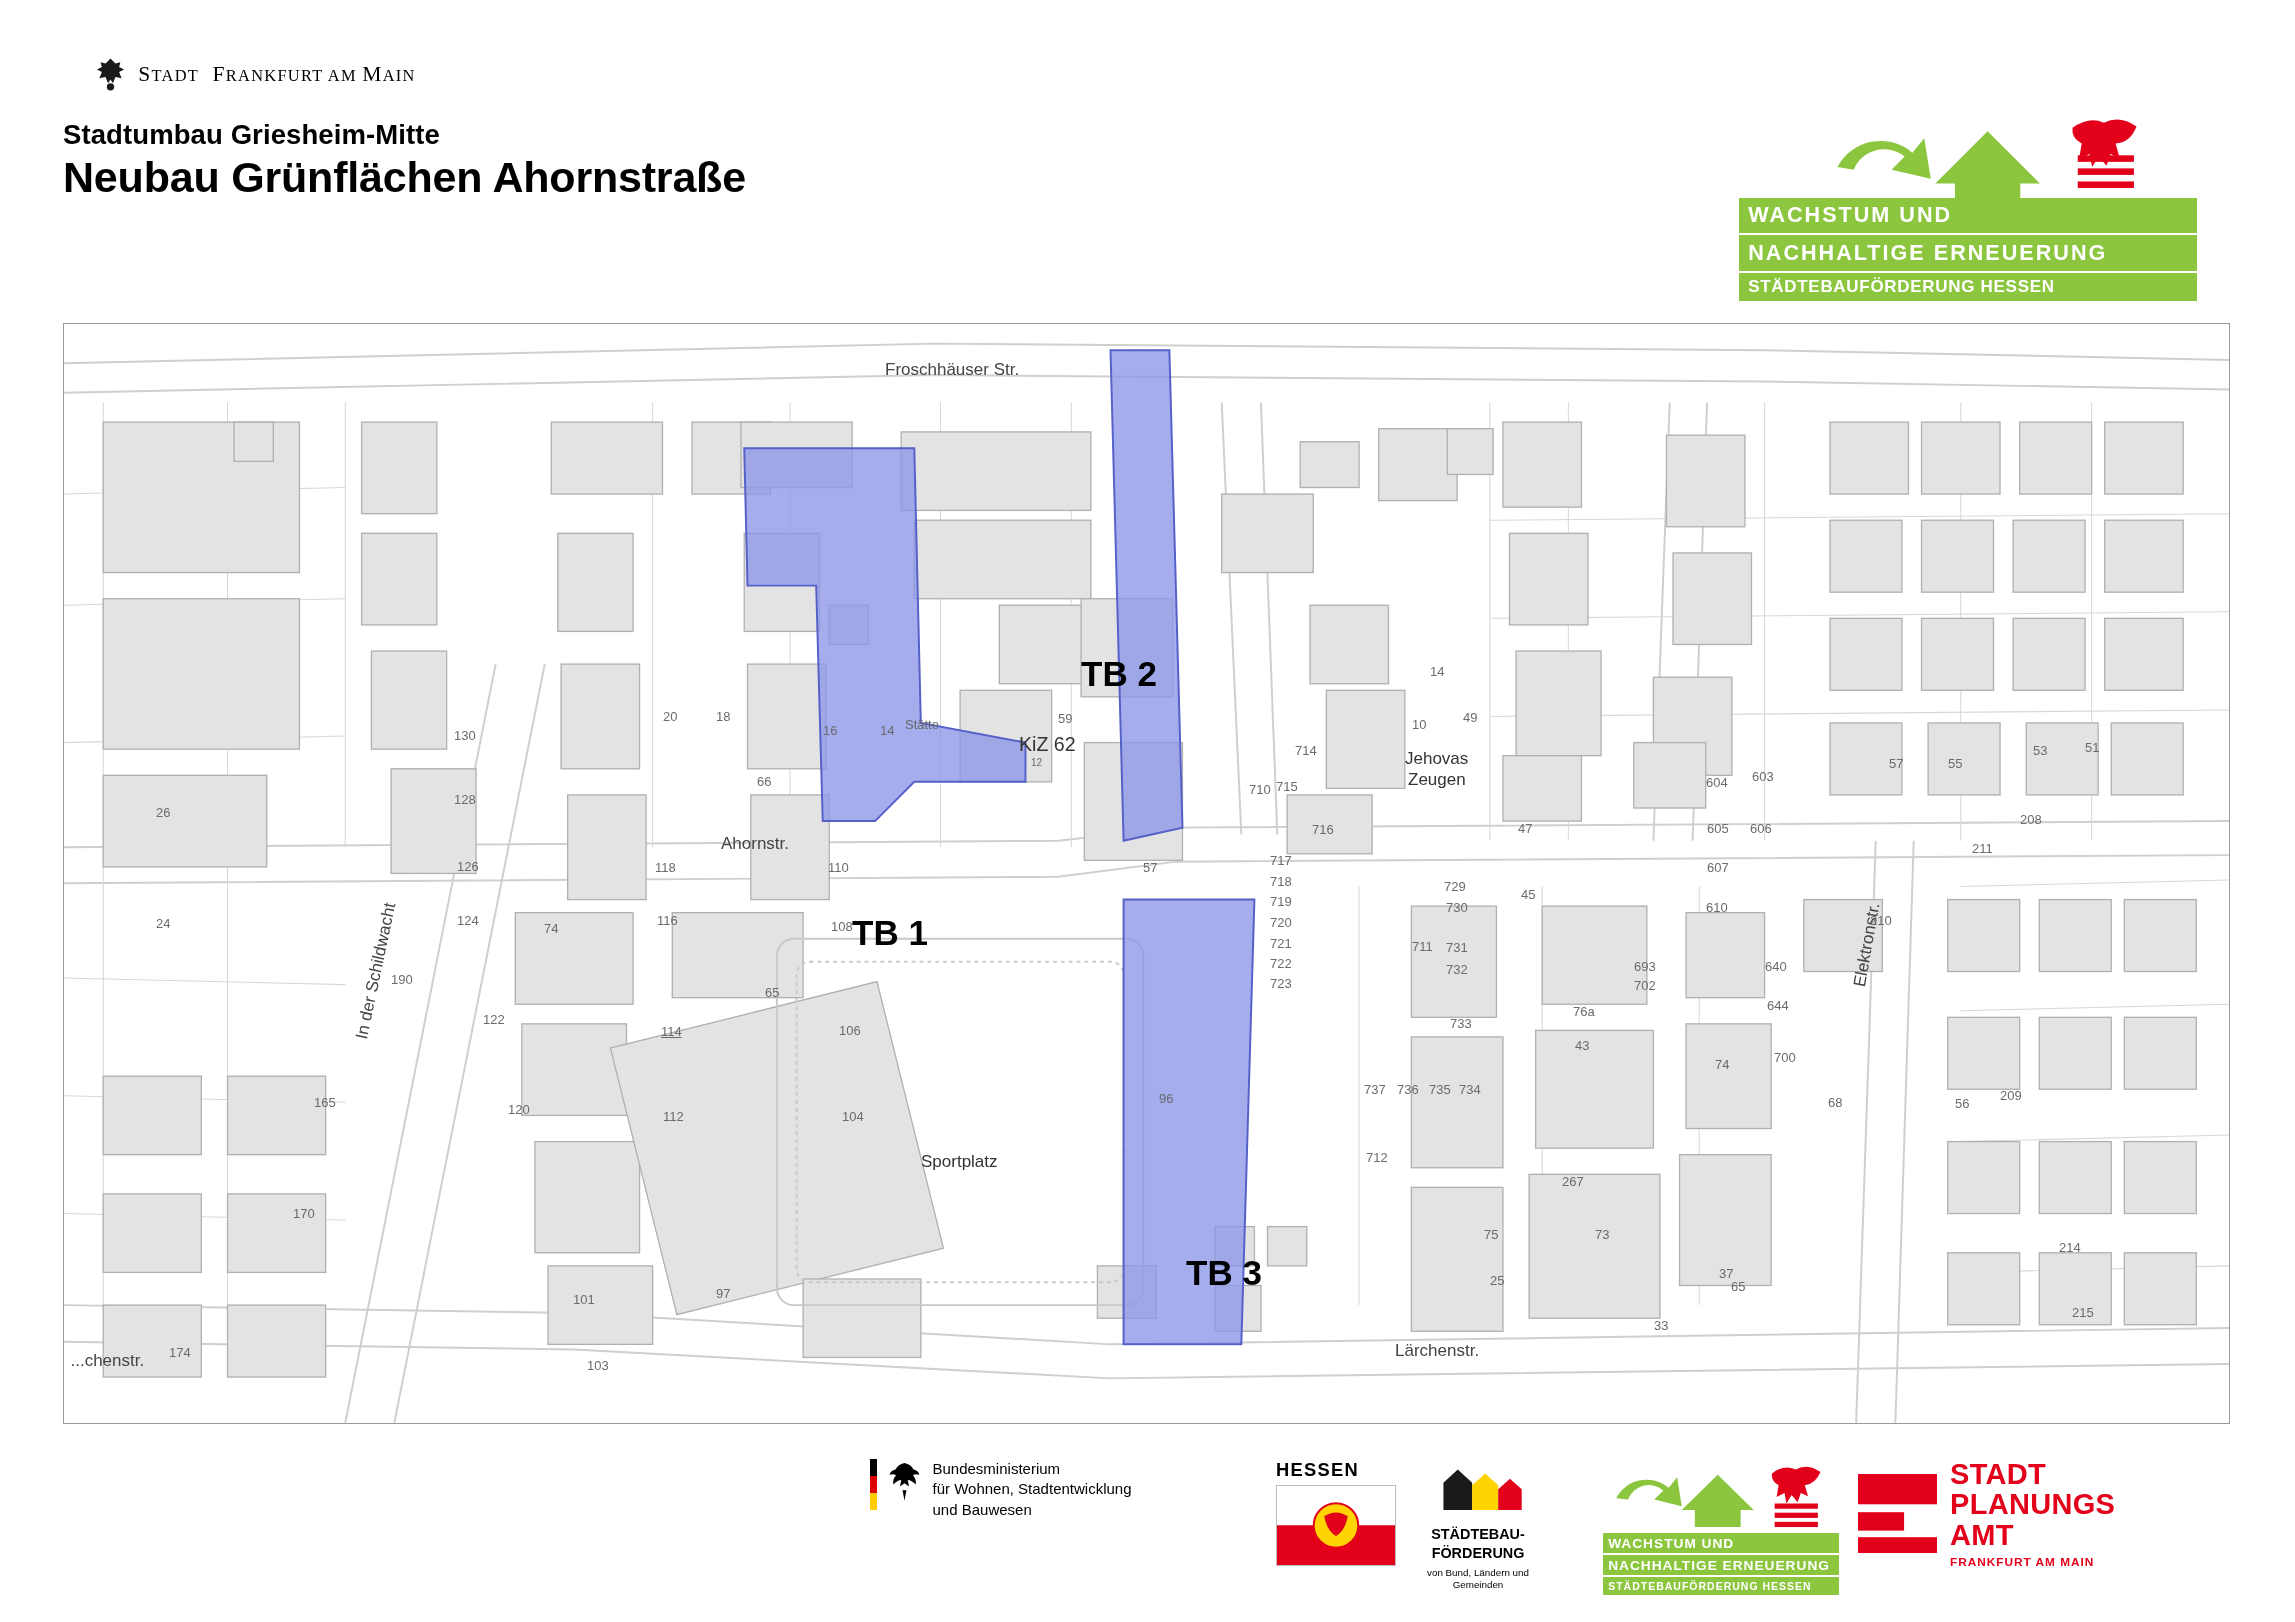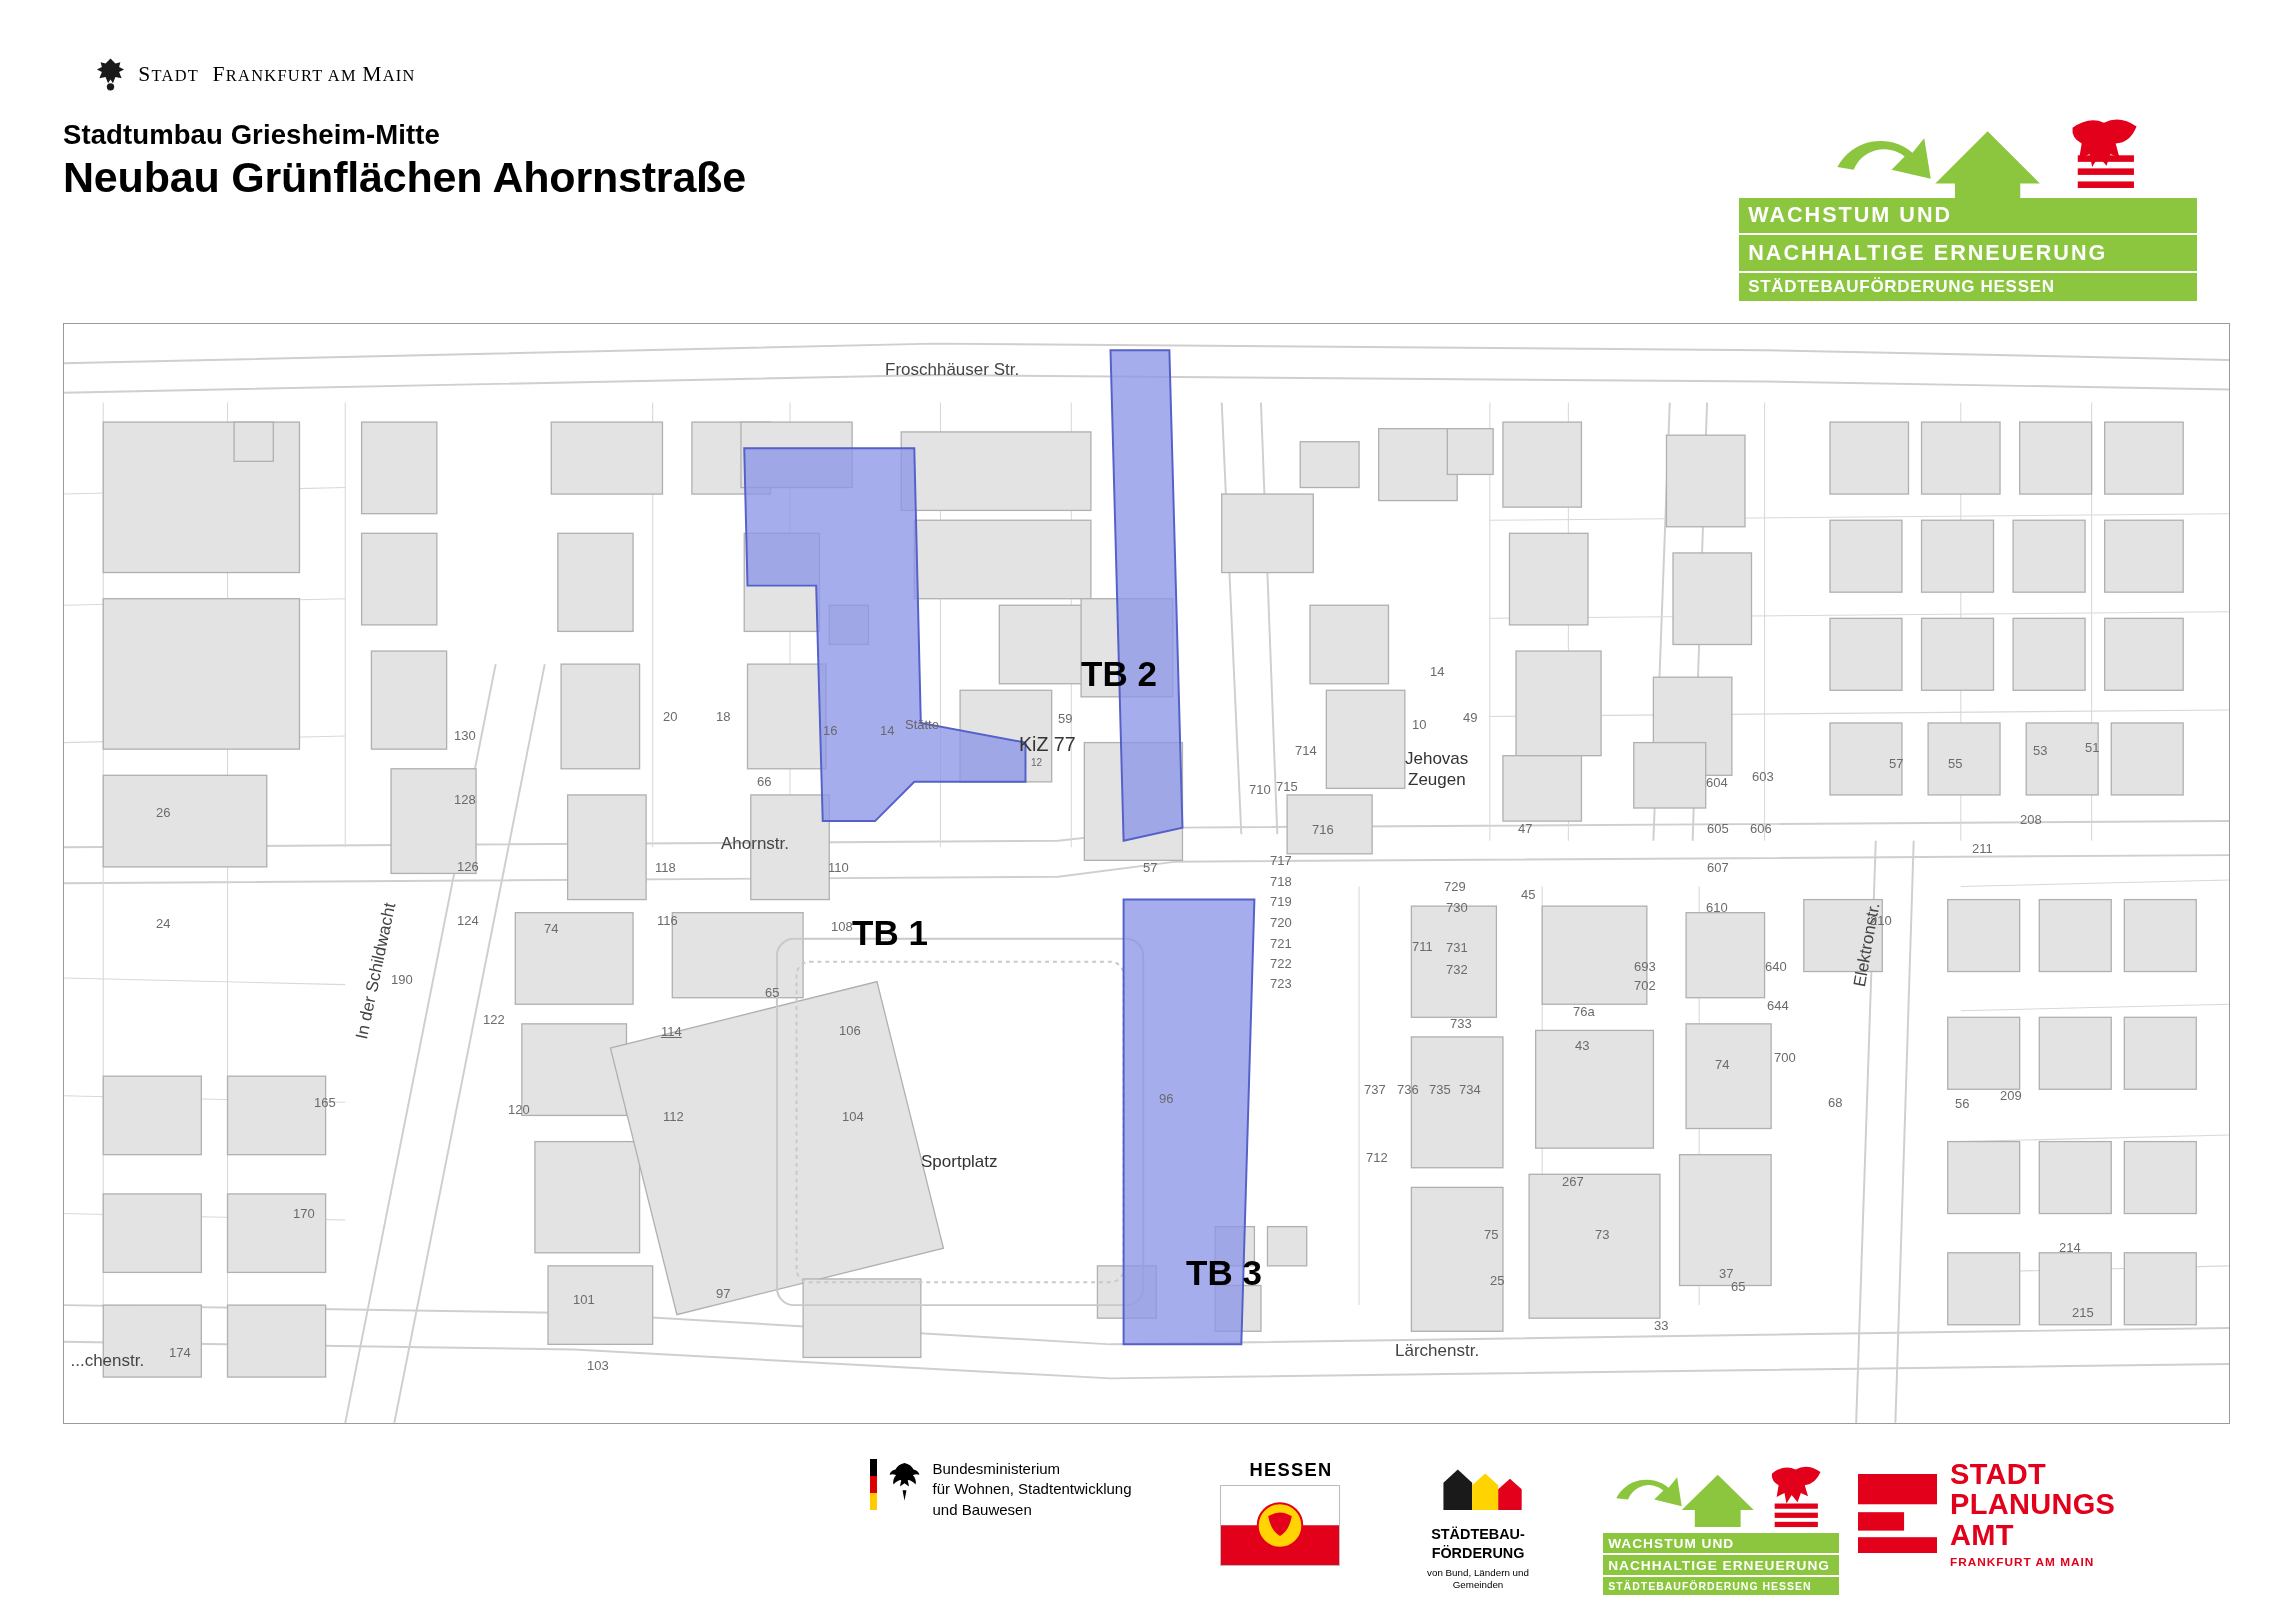--- a/index.html
+++ b/index.html
@@ -30,21 +30,21 @@
   .street-label{position:absolute;font-size:17px;color:#444;font-family:"Liberation Sans",sans-serif;}
   .map-poi{position:absolute;font-size:17px;color:#333;}
 
   
   .footer{position:absolute;left:0;top:1459px;width:2295px;height:144px;}
   .f-item{position:absolute;top:0;}
   .bmwsb{left:870px;display:flex;align-items:flex-start;gap:10.5px;}
   .bmwsb .flag{width:6.5px;height:51px;background:linear-gradient(#000 0 33%,#d00 33% 66%,#fc0 66% 100%);}
   .bmwsb .eagle2{width:35px;height:47px;}
   .bmwsb .t{font-size:15px;line-height:1.35;}
-  .hessen{left:1220px;width:142px;text-align:center;}
+  .hessen{left:1276px;width:142px;}
   .hessen .h-title{font-size:18.3px;font-weight:bold;letter-spacing:1.3px;}
   .hessen .flagbox{margin-top:3.9px;width:118px;height:79px;background:linear-gradient(#fff 0 50%,#e2001a 50% 100%);border:0.7px solid #bbb;position:relative;}
   .stf{left:1403px;width:150px;text-align:center;}
   .stf .t{font-size:14.4px;font-weight:bold;line-height:1.3;margin-top:5.2px;}
   .stf .t2{font-size:9.8px;font-weight:normal;margin-top:3.9px;line-height:1.3;}
   .wun2{left:1603px;width:236px;}
   .wun2 .b{background:#8cc63f;color:#fff;font-weight:bold;letter-spacing:1px;padding:2.6px 5.2px;}
   .spa{left:1858px;display:flex;align-items:center;gap:13px;}
   .spa .mark{width:79px;height:79px;position:relative;}
   .spa .t{font-size:29px;font-weight:bold;color:#e2001a;line-height:1.05;letter-spacing:0.3px;}
@@ -266,21 +266,21 @@
     <div class="tb-label" style="left:1122px;top:929px;">TB 3</div>
 
     <div class="street-label" style="left:821px;top:36px;">Froschhäuser Str.</div>
     <div class="street-label" style="left:657px;top:510px;">Ahornstr.</div>
     <div class="street-label" style="left:288px;top:713px;transform:rotate(-78deg);transform-origin:left top;">In der Schildwacht</div>
     <div class="street-label" style="left:1331px;top:1017px;">Lärchenstr.</div>
     <div class="street-label" style="left:1786px;top:661px;transform:rotate(-80deg);transform-origin:left top;">Elektronstr.</div>
     <div class="street-label" style="left:6.5px;top:1027px;">...chenstr.</div>
 
     <div class="map-poi" style="left:857px;top:828px;">Sportplatz</div>
-    <div class="map-poi" style="left:955px;top:409px;font-size:19.6px;">KiZ 77</div>
+    <div class="map-poi" style="left:955px;top:409px;font-size:19.6px;">KiZ 62</div>
     <div class="map-poi" style="left:1341px;top:425px;">Jehovas</div>
     <div class="map-poi" style="left:1344px;top:446px;">Zeugen</div>
     <div class="map-poi" style="left:841px;top:393px;font-size:13px;color:#666;">Stätte</div>
 
     <div id="parcel-layer" style="position:absolute;inset:0;">
         <div class="map-poi" style="left: 92px; top: 481px; font-size: 13px; color: rgb(107, 107, 107);">26</div>
         <div class="map-poi" style="left: 92px; top: 592px; font-size: 13px; color: rgb(107, 107, 107);">24</div>
         <div class="map-poi" style="left: 390px; top: 404px; font-size: 13px; color: rgb(107, 107, 107);">130</div>
         <div class="map-poi" style="left: 390px; top: 468px; font-size: 13px; color: rgb(107, 107, 107);">128</div>
         <div class="map-poi" style="left: 393px; top: 535px; font-size: 13px; color: rgb(107, 107, 107);">126</div>

